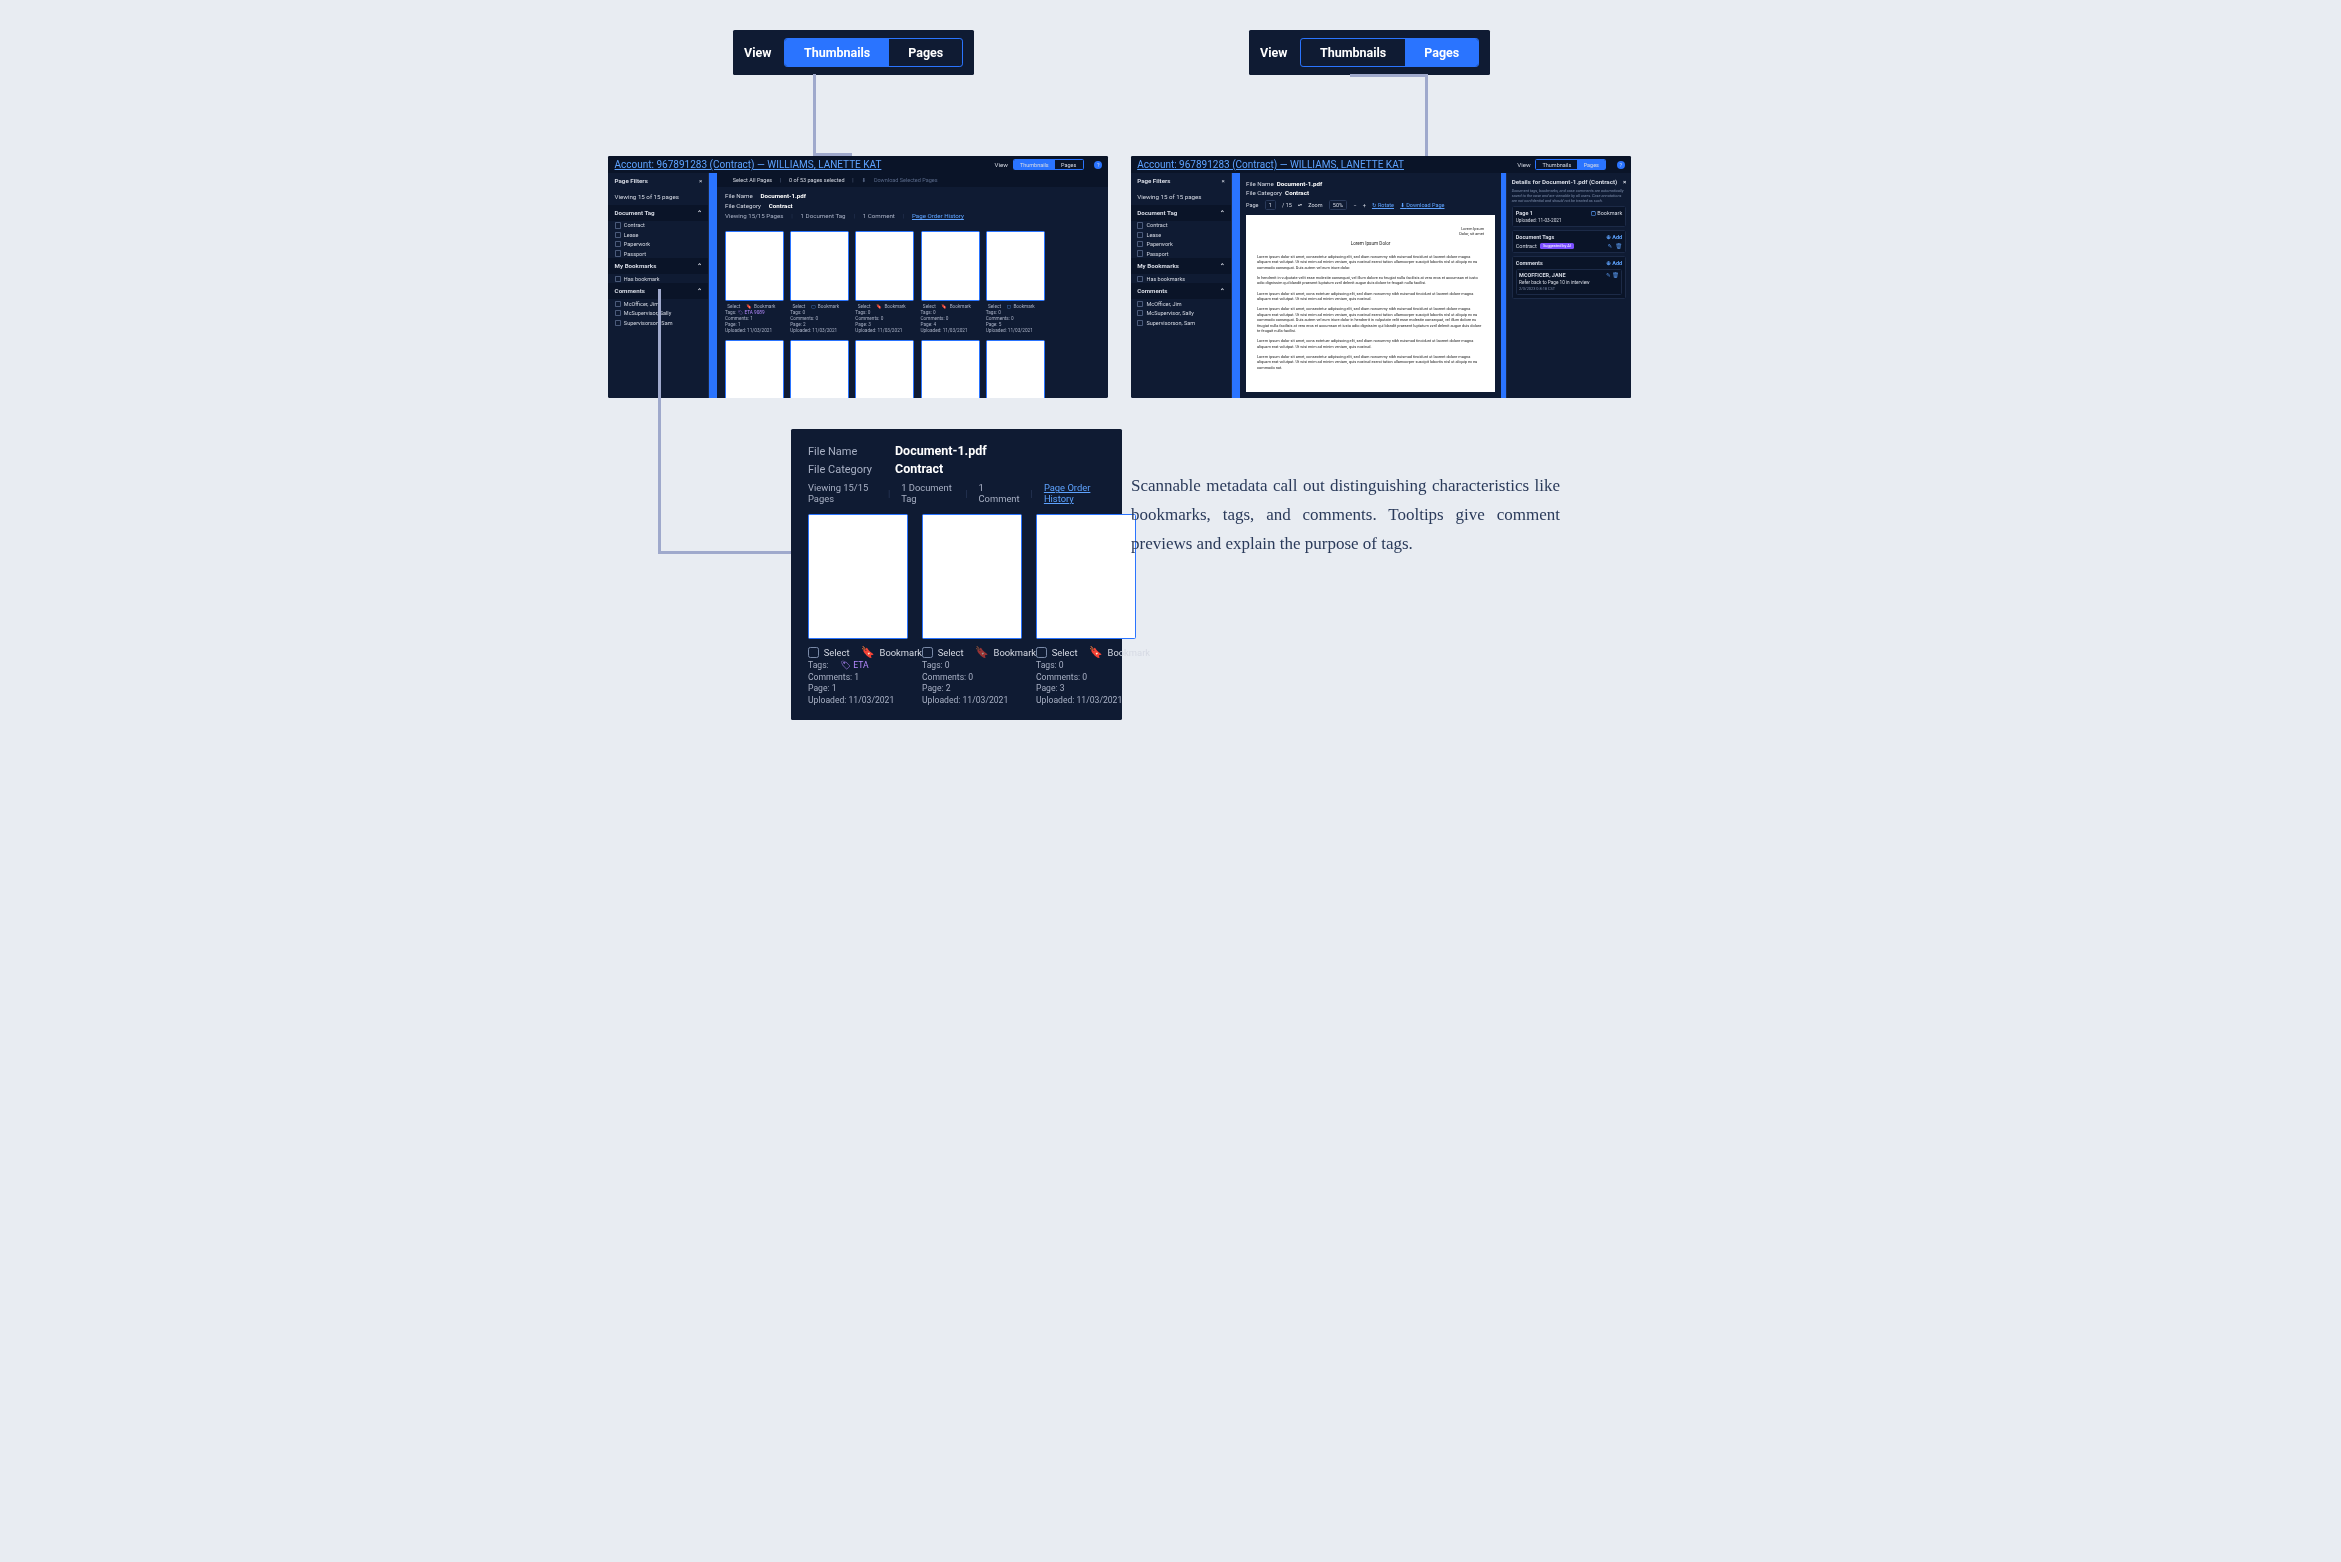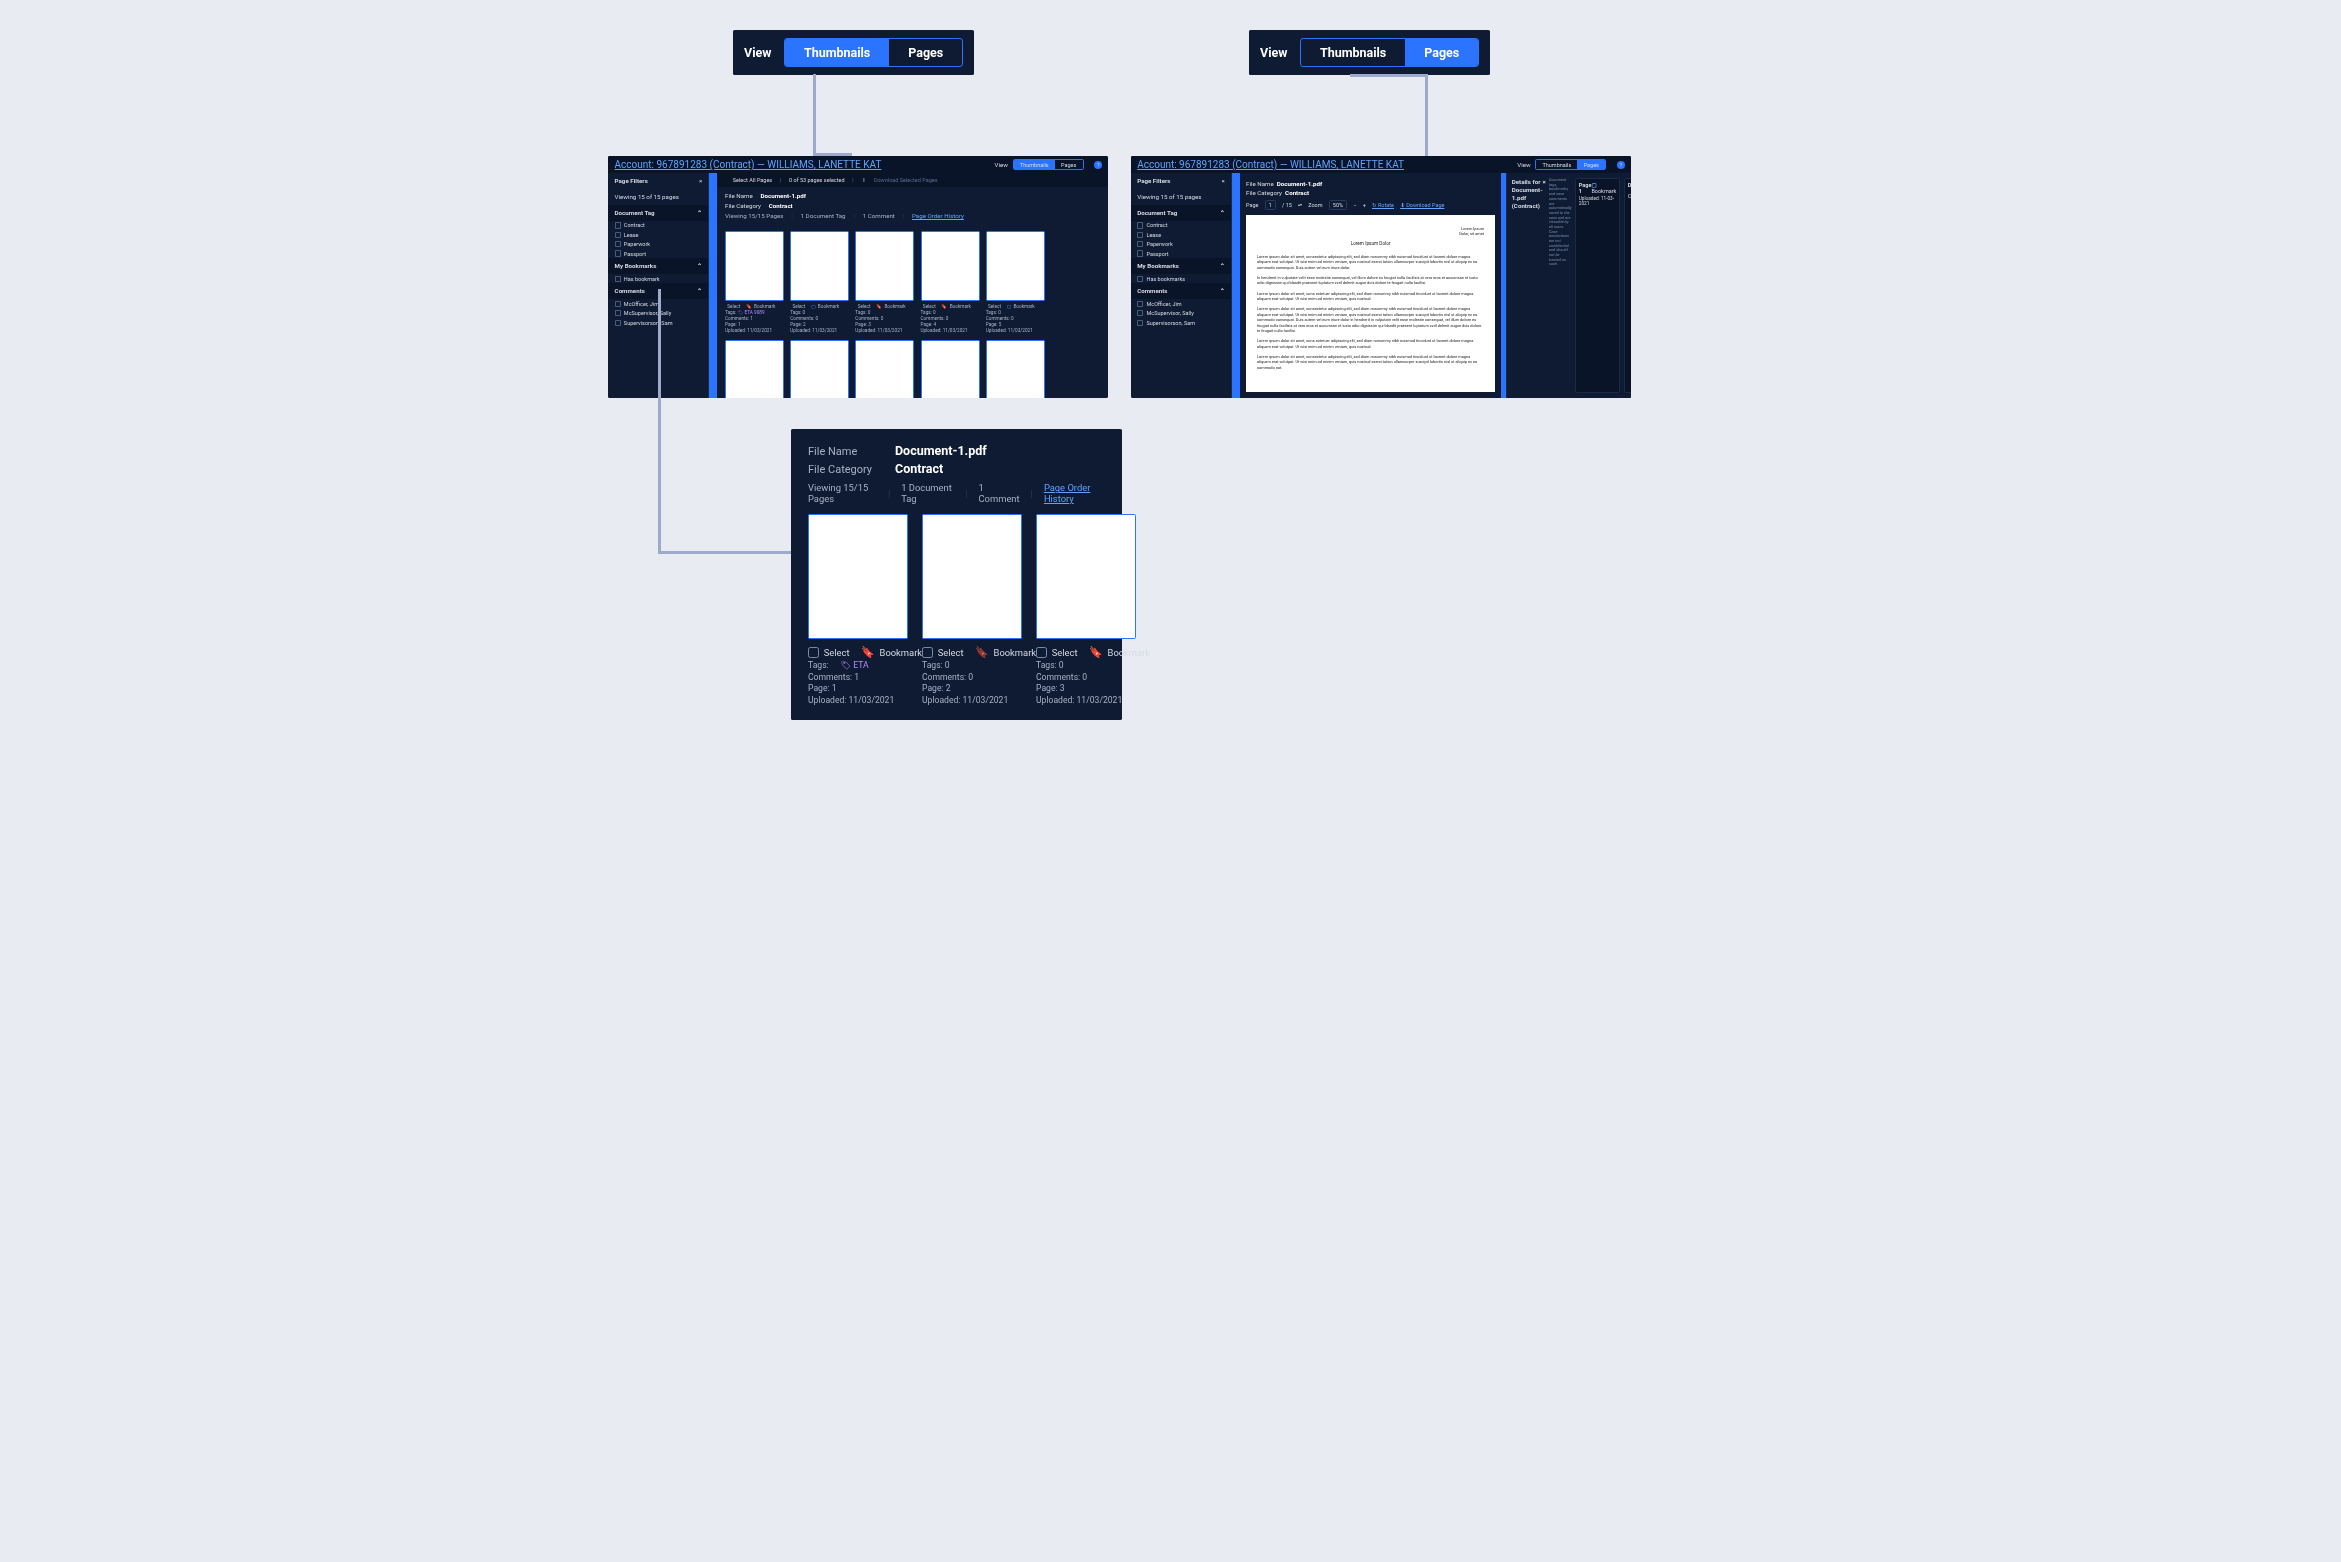--- a/index.html
+++ b/index.html
@@ -51,21 +51,21 @@
 .pageview{flex:1;padding:6.2px;display:flex;flex-direction:column}
 .pageview .pg-tb{display:flex;align-items:center;gap:6.2px;font-size:5.5px;padding-bottom:4.7px}
 .pageview .pg-tb .pgnum{border:0.8px solid #2a3a5a;padding:0.8px 3.1px;border-radius:1.6px;text-align:center}
 .pageview .pg-tb .zval{border:0.8px solid #2a3a5a;padding:0.8px 3.1px;border-radius:1.6px}
 .pageview .pg-tb .rot,.pageview .pg-tb .dl{color:#5ea3ff;text-decoration:underline}
 .pageview .paper{background:#fff;color:#222;flex:1;padding:11px;font-size:3.9px;line-height:1.4;overflow:hidden}
 .pageview .paper .rt{text-align:right;padding-bottom:4.7px}
 .pageview .paper .ttl{text-align:center;padding-bottom:6.2px;font-size:4.7px}
 .pageview .paper p{margin:0 0 4.7px 0}
 
-.detailpane{width:125px;background:#0f1b33;border-left:0.8px solid #1c2a47;padding:4.7px;font-size:5.5px;display:flex;gap:3.1px;position:relative}
+.detailpane{width:125px;background:#0f1b33;border-left:0.8px solid #1c2a47;padding:4.7px;font-size:5.5px;display:flex;flex-direction:column;gap:3.1px;position:relative}
 .detailpane .hdr{font-weight:700;font-size:6.2px;display:flex;justify-content:space-between}
 .detailpane .note{font-size:3.9px;font-style:italic;color:#7a8aa8;line-height:1.2}
 .detailpane .card{border:0.8px solid #1c2a47;border-radius:1.6px;padding:3.1px;background:#0a1428}
 .detailpane .card .chdr{display:flex;justify-content:space-between;font-size:5.5px}
 .detailpane .card .add{color:#5ea3ff;font-weight:700}
 .detailpane .chip{background:#7a4fff;color:#fff;border-radius:1.6px;padding:0.8px 3.1px;font-size:3.9px}
 .detailpane .combox{margin-top:2.3px;padding:2.3px;border:0.8px solid #1c2a47;border-radius:1.6px}
 
 
 .bigcard{position:absolute;background:#0f1b33;border-radius:1.6px;padding:14px 17px;color:#d6dae4}
@@ -458,15 +458,16 @@
     <div class="row tiny">
             <span>Tags: 0</span>
           </div>
     <div class="row tiny">Comments: 0</div>
     <div class="row tiny">Page: 3</div>
     <div class="row tiny">Uploaded: 11/03/2021</div>
         </div>
       </div>
   </div>
 
+  <div class="annotation" style="left:546px;top:472px;width:429px">Scannable metadata call out distinguishing characteristics like bookmarks, tags, and comments. Tooltips give comment previews and explain the purpose of tags.</div>
 
 </div>
 
 
 </body></html>

